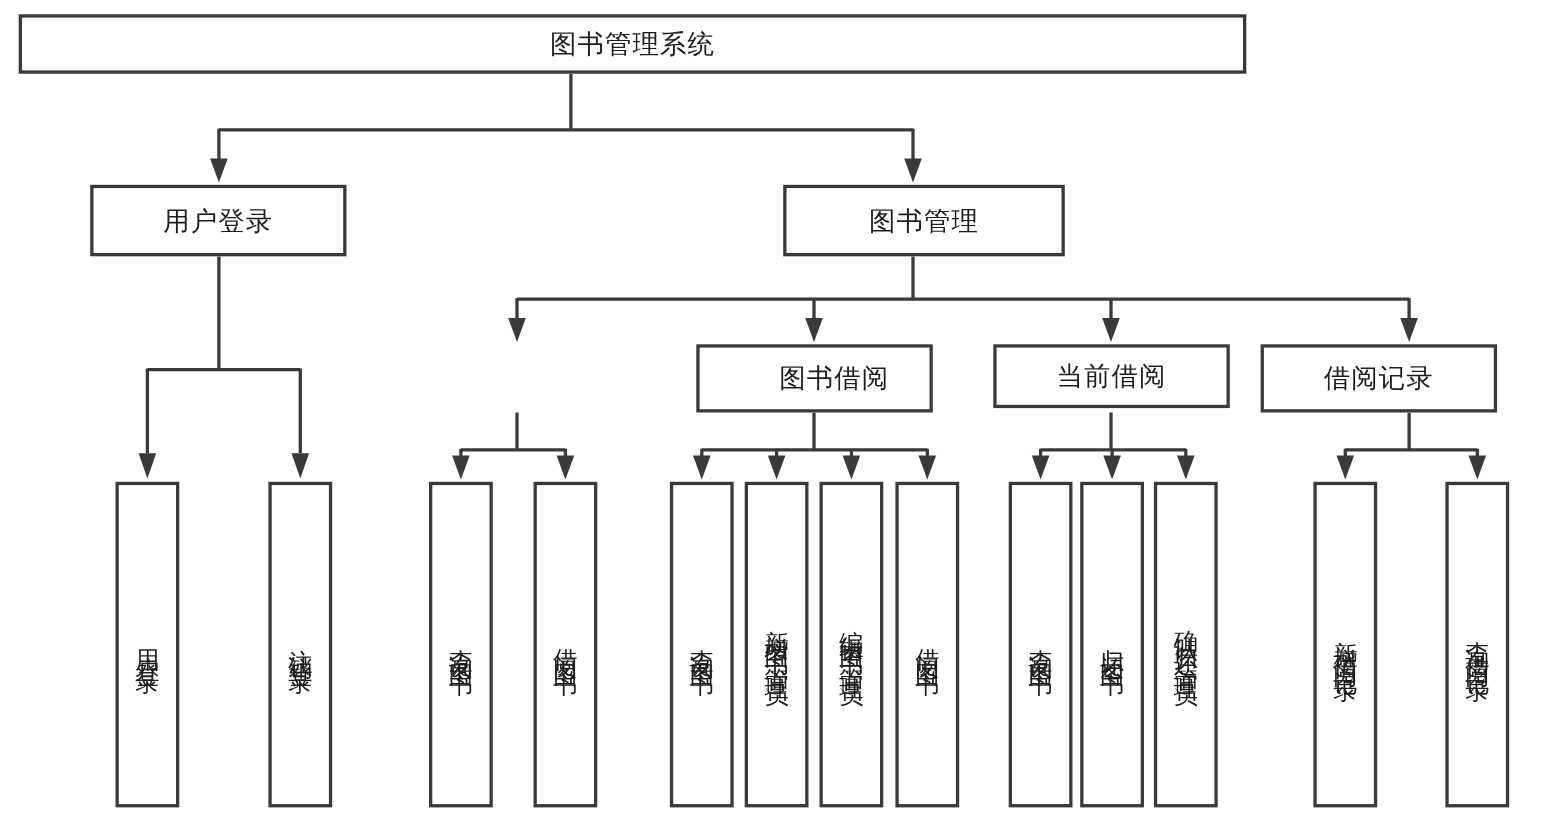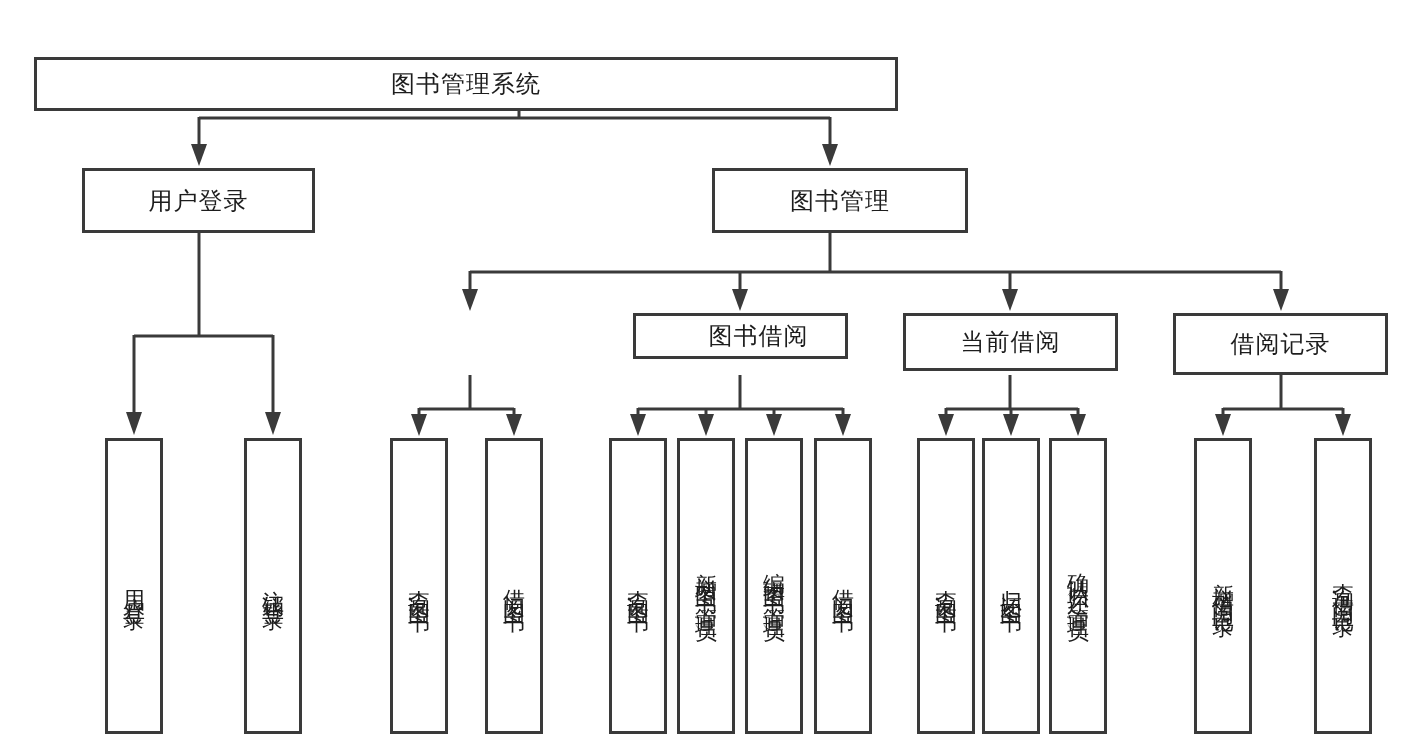--- a/index.html
+++ b/index.html
@@ -124,28 +124,28 @@
 
       <polygon points="938,414 954,414 946,436"></polygon>
       <polygon points="1003,414 1019,414 1011,436"></polygon>
       <polygon points="1070,414 1086,414 1078,436"></polygon>
 
       <polygon points="1215,414 1231,414 1223,436"></polygon>
       <polygon points="1335,414 1351,414 1343,436"></polygon>
     </g>
   </svg>
 
-  <div class="node h root" style="left:34px;top:13px;width:864px;height:54px;margin-top:44px;">图书管理系统</div>
+  <div class="node h root" style="left:17px;top:13px;width:1116px;height:54px;">图书管理系统</div>
 
   <div class="node h" style="left:82px;top:168px;width:233px;height:65px;">用户登录</div>
   <div class="node h" style="left:712px;top:168px;width:256px;height:65px;">图书管理</div>
 
-  <div class="node h" style="left:633px;top:313px;width:215px;height:46px;padding-left:36px;">图书借阅</div>
+  <div class="node h" style="left:633px;top:313px;width:215px;height:62px;padding-left:36px;">图书借阅</div>
   <div class="node h" style="left:903px;top:313px;width:215px;height:58px;">当前借阅</div>
-  <div class="node h" style="left:1173px;top:313px;width:215px;height:62px;">借阅记录</div>
+  <div class="node h" style="left:1146px;top:313px;width:215px;height:62px;">借阅记录</div>
 
   <div class="node v" style="left:105px;top:438px;width:58px;height:296px;">用户登录</div>
   <div class="node v" style="left:244px;top:438px;width:58px;height:296px;">注销登录</div>
 
   <div class="node v" style="left:390px;top:438px;width:58px;height:296px;">查询图书</div>
   <div class="node v" style="left:485px;top:438px;width:58px;height:296px;">借阅图书</div>
 
   <div class="node v" style="left:609px;top:438px;width:58px;height:296px;">查询图书</div>
   <div class="node v" style="left:677px;top:438px;width:58px;height:296px;">新增图书（管理员）</div>
   <div class="node v" style="left:745px;top:438px;width:58px;height:296px;">编辑图书（管理员）</div>

